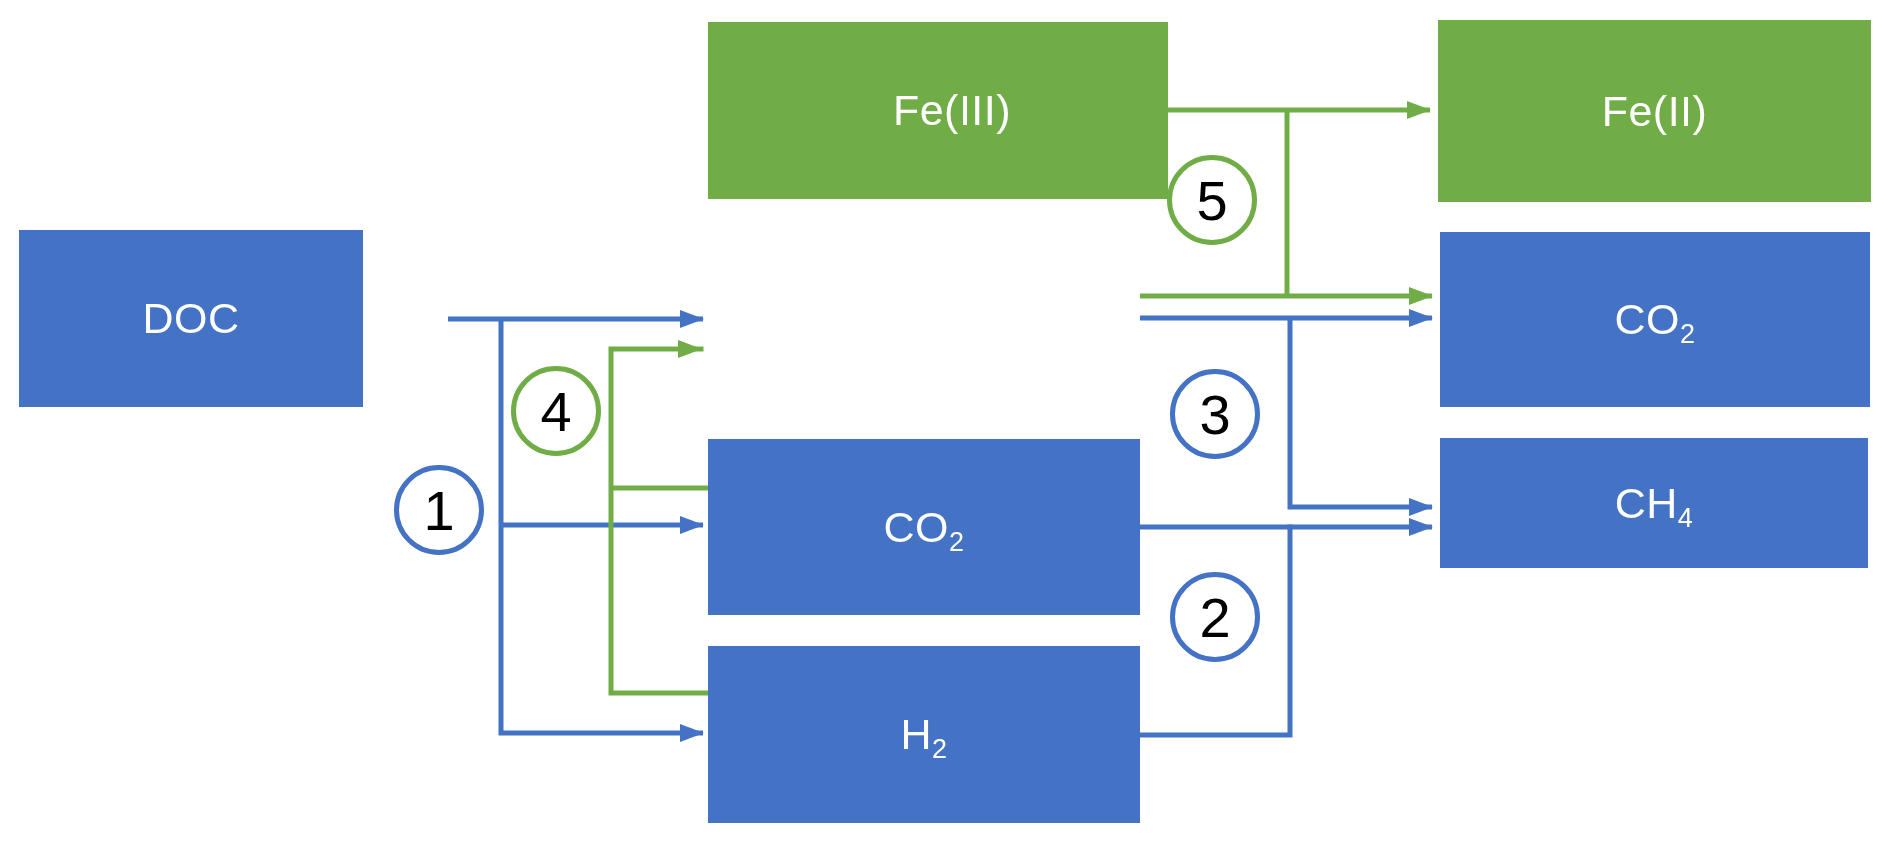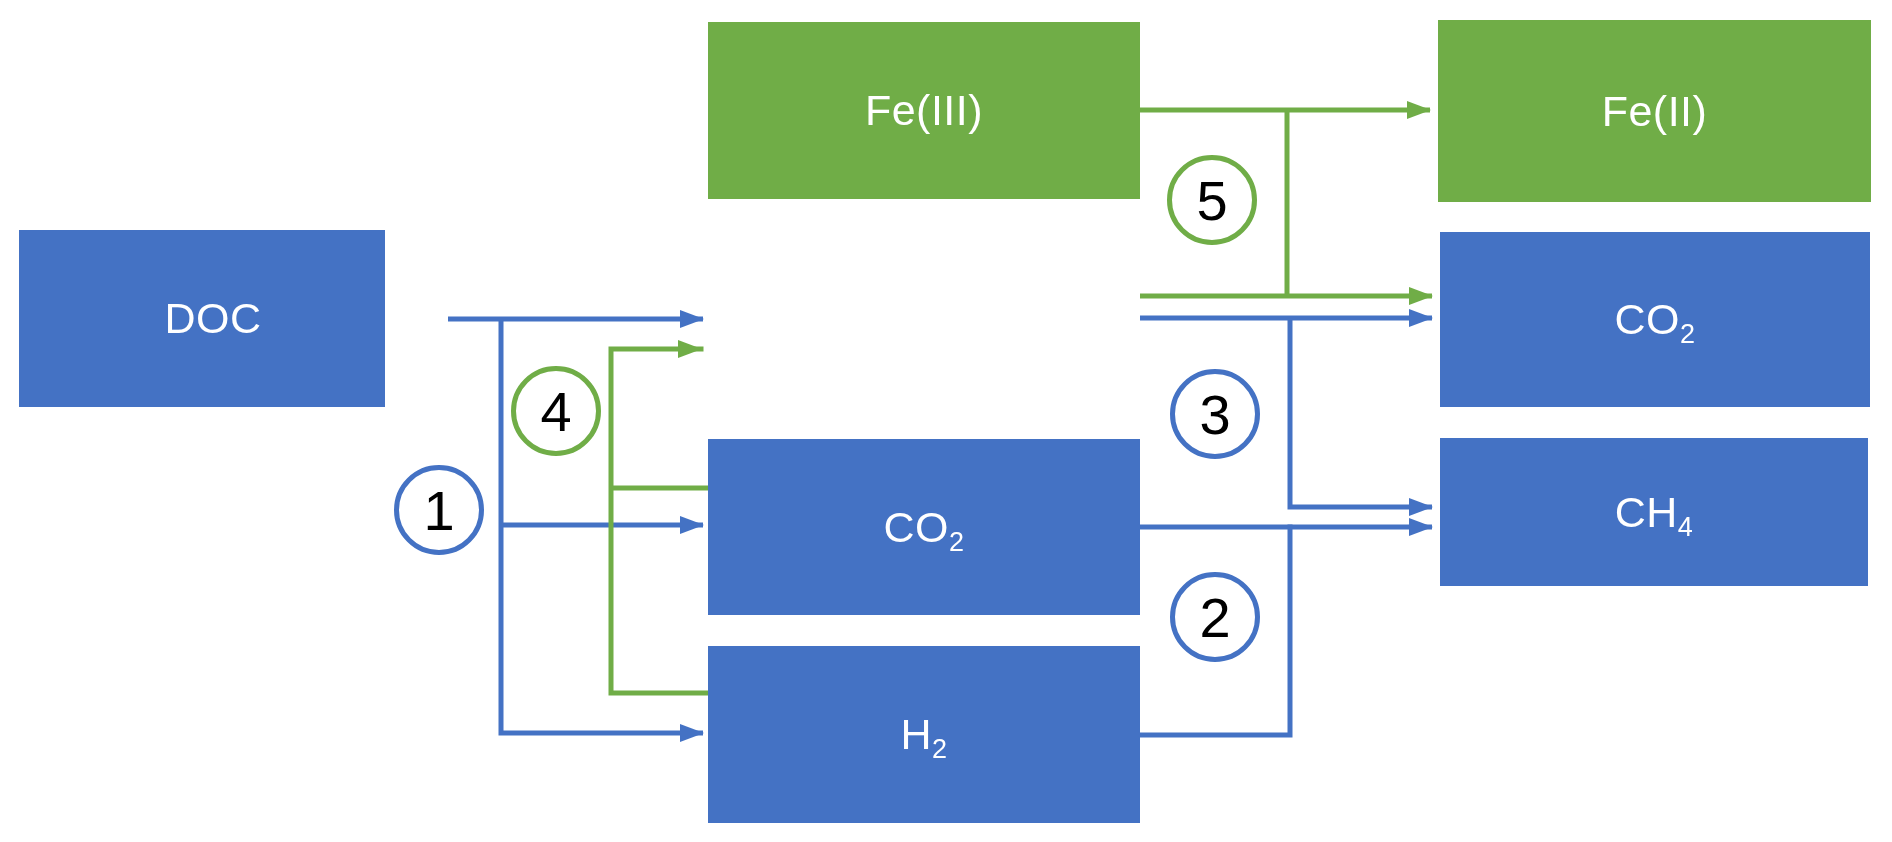--- a/index.html
+++ b/index.html
@@ -80,26 +80,26 @@
     <path d="M1140 296 L1432 296" stroke="#70AD47" stroke-width="5" fill="none" marker-end="url(#arrow-green)"></path>
     <path d="M1287 110 L1287 296" stroke="#70AD47" stroke-width="5" fill="none"></path>
 
     <path d="M1140 318 L1432 318" stroke="#4472C4" stroke-width="5" fill="none" marker-end="url(#arrow-blue)"></path>
     <path d="M1290 318 L1290 507 L1432 507" stroke="#4472C4" stroke-width="5" fill="none" marker-end="url(#arrow-blue)"></path>
 
     <path d="M1140 527 L1432 527" stroke="#4472C4" stroke-width="5" fill="none" marker-end="url(#arrow-blue)"></path>
     <path d="M1140 735 L1290 735 L1290 527" stroke="#4472C4" stroke-width="5" fill="none" stroke-linecap="square"></path>
   </svg>
 
-  <div class="box blue" style="left:19px; top:230px; width:344px; height:177px;padding-left:22px;">
+  <div class="box blue" style="left:19px; top:230px; width:344px; height:177px;">
     <span>DOC</span>
       <span class="sub"></span>
   </div>
 
-  <div class="box green" style="left:708px; top:22px; width:432px; height:177px;">
+  <div class="box green" style="left:708px; top:22px; width:432px; height:177px;padding-left:28px;">
     <span>Fe(III)</span>
       <span class="sub"></span>
   </div>
 
 
   <div class="box blue" style="left:708px; top:439px; width:432px; height:176px;">
     <span>CO</span>
       <span class="sub">2</span>
   </div>
 
@@ -111,21 +111,21 @@
   <div class="box green" style="left:1438px; top:20px; width:433px; height:182px;">
     <span>Fe(II)</span>
       <span class="sub"></span>
   </div>
 
   <div class="box blue" style="left:1440px; top:232px; width:430px; height:175px;">
     <span>CO</span>
       <span class="sub">2</span>
   </div>
 
-  <div class="box blue" style="left:1440px; top:438px; width:428px; height:148px;">
+  <div class="box blue" style="left:1440px; top:438px; width:428px; height:130px;">
     <span>CH</span>
       <span class="sub">4</span>
   </div>
 
   <div class="pcircle blue" style="left:394px; top:465px;">
     <span>1</span>
   </div>
 
   <div class="pcircle green" style="left:511px; top:366px;">
     <span>4</span>

